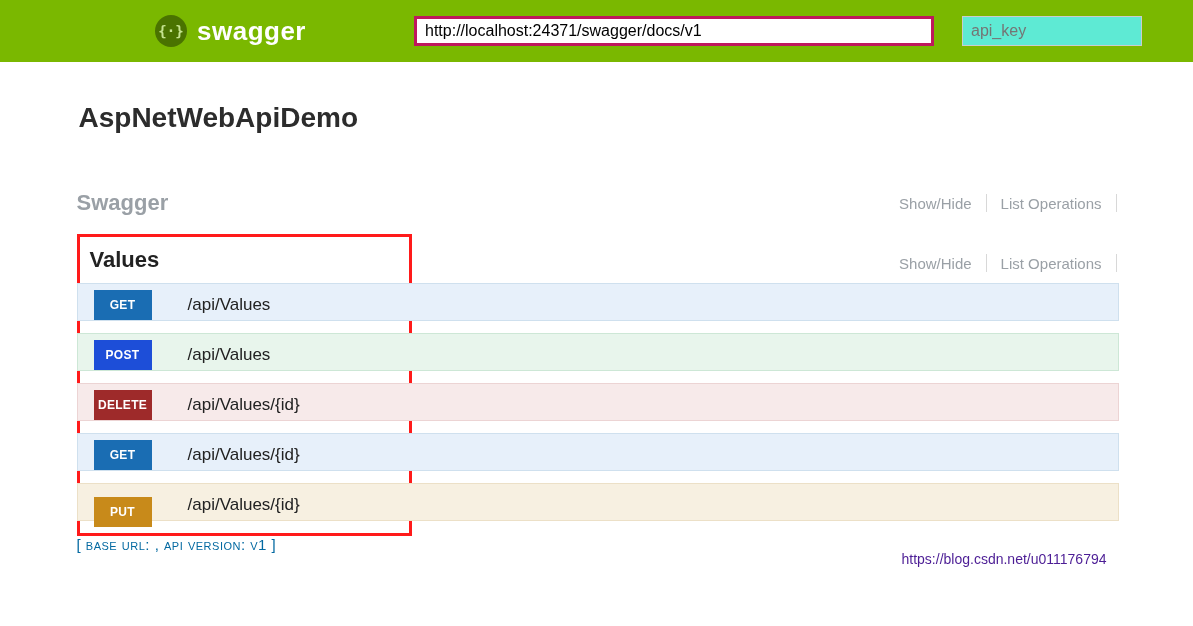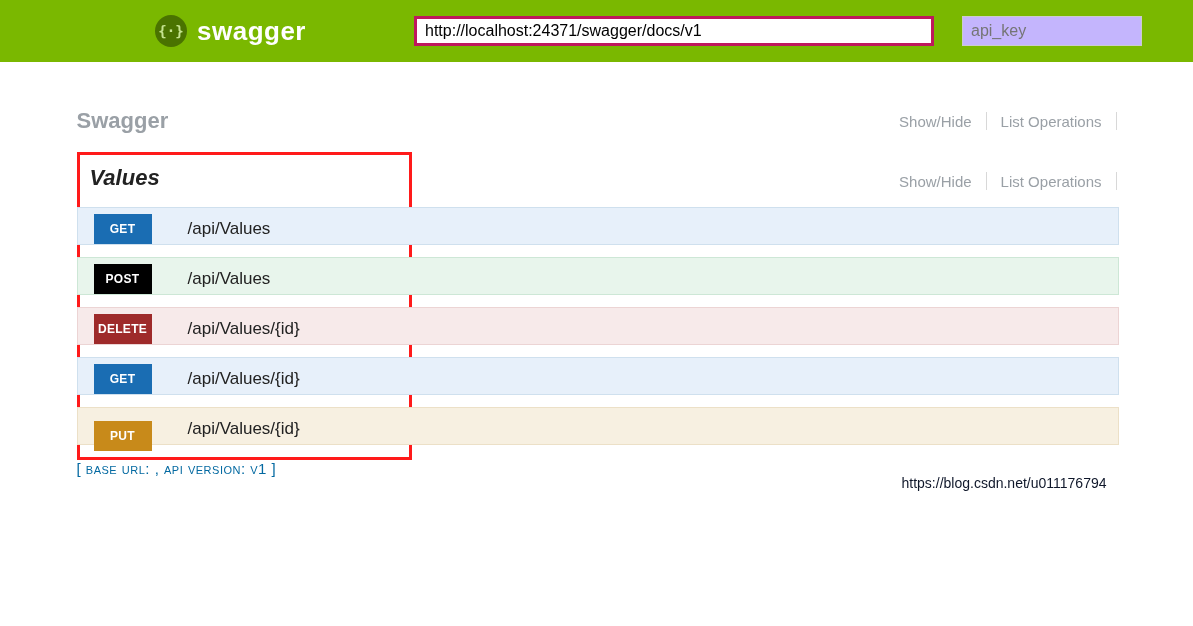--- a/index.html
+++ b/index.html
@@ -53,21 +53,21 @@
       font-size: 16px;
       background: #fff;
     }
     .apikey-input {
       margin-left: 20px;
       width: 180px;
       height: 30px;
       padding: 4px 8px;
       border: 1px solid #ccc;
       font-size: 16px;
-      background: #c4b5fd;
+      background: #5eead4;
     }
 
     .main {
       max-width: 1040px;
       margin: 0 auto;
       padding: 40px 0 20px 0;
       position: relative;
     }
 
     .api-title {
@@ -115,22 +115,21 @@
       padding: 10px 10px 12px 10px;
       margin-top: 10px;
       position: relative;
       width: 335px;
       z-index: 2;
     }
     .highlight-row {
       display: flex;
       justify-content: space-between;
       align-items: flex-end;
-      margin-bottom: 16px;
-      font-style: italic;
+      margin-bottom: 10px;
     }
 
     .ops-stack { display: flex; flex-direction: column; gap: 12px; position: relative; }
 
     .op-row-outer {
       position: relative;
       height: 38px;
     }
 
     .op-bg {
@@ -158,41 +157,41 @@
       color: #fff;
       font-size: 12px;
       font-weight: 600;
       text-align: center;
       padding: 8px 0;
       width: 58px;
       letter-spacing: 0.3px;
       text-transform: uppercase;
     }
     .m-get    { background: #1a6db3; }
-    .m-post   { background: #000000; }
+    .m-post   { background: #1d4ed8; }
     .m-delete { background: #9e2a2a; }
     .m-put    { background: #c88a1a; margin-top: 14px; }
     .op-path {
       font-size: 17px;
       color: #222;
       margin-left: 22px;
     }
 
     .footer-meta {
       color: #0369a1;
       font-size: 15px;
       font-variant: small-caps;
       letter-spacing: 0.5px;
     }
 
     .watermark {
       position: absolute;
       right: 10px;
       bottom: 6px;
-      color: #0f172a;
+      color: #4c1d95;
       font-size: 14px;
     }
 
     .rel-wrap { position: relative; }
     .values-actions-align {
       position: absolute;
       right: 0;
       top: 20px;
       display: flex;
       align-items: center;
@@ -210,20 +209,21 @@
     <div class="logo-wrap">
       <span class="logo-icon">{·}</span>
       <span class="logo-text">swagger</span>
     </div>
     <input class="url-input" type="text" value="http://localhost:24371/swagger/docs/v1" style="">
     <input class="apikey-input" type="text" placeholder="api_key" style="">
   </div>
 </div>
 
 <div class="main rel-wrap">
+  <h1 class="api-title">AspNetWebApiDemo</h1>
 
   <div class="section-row">
     <div class="section-title">Swagger</div>
     <div class="section-actions">
       <span>Show/Hide</span>
       <span class="divider"></span>
       <span>List Operations</span>
       <span class="divider"></span>
     </div>
   </div>

